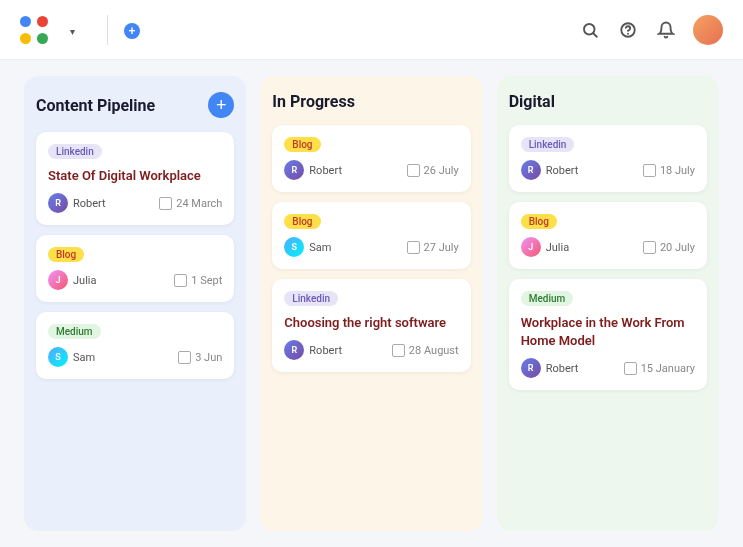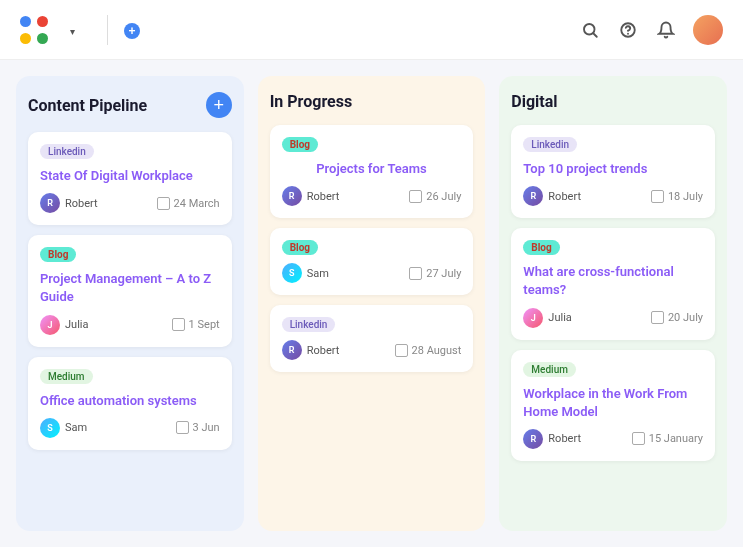--- a/index.html
+++ b/index.html
@@ -134,41 +134,40 @@
       height: 30px;
       border-radius: 50%;
       background: linear-gradient(135deg, #f4a261, #e76f51);
       cursor: pointer;
     }
 
     
     .board {
       display: flex;
       gap: 14px;
-      padding: 16px 16px;
+      padding: 16px 24px;
       height: calc(547px - 60px);
       overflow-x: hidden;
     }
 
     
     .column {
       flex: 1;
       border-radius: 14px;
       padding: 16px 12px;
       display: flex;
       flex-direction: column;
       gap: 10px;
       min-width: 0;
     }
     .column-content {
       background: #eaf0fb;
     }
     .column-progress {
       background: #fdf5e8;
-      text-align: center;
     }
     .column-editing {
       background: #edf7ee;
     }
 
     .column-header {
       display: flex;
       align-items: center;
       justify-content: space-between;
       margin-bottom: 4px;
@@ -205,27 +204,27 @@
     }
     .tag {
       display: inline-block;
       padding: 2px 8px;
       border-radius: 10px;
       font-size: 10px;
       font-weight: 500;
       width: fit-content;
     }
     .tag-linkedin { background: #e8e4f7; color: #6b5ab9; }
-    .tag-blog { background: #5eead4; color: #c0392b; font-weight: bold; }
+    .tag-blog { background: #fde047; color: #c0392b; }
     .tag-medium { background: #e2f5e2; color: #2e7d32; }
 
     .card-title {
       font-size: 13px;
       font-weight: 600;
-      color: #8b5cf6;
+      color: #7f1d1d;
       line-height: 1.4;
     }
     .card-footer {
       display: flex;
       align-items: center;
       justify-content: space-between;
     }
     .card-user {
       display: flex;
       align-items: center;
@@ -343,54 +342,51 @@
             <span>Robert</span>
           </div>
           <div class="card-date">
             <span class="cal-icon"></span>
             <span>24 March</span>
           </div>
         </div>
       </div>
       <div class="card">
         <span class="tag tag-blog">Blog</span>
-        <div class="card-title">Project Management – A to Z Guide</div>
         <div class="card-footer">
           <div class="card-user">
             <div class="user-avatar ua-julia">J</div>
             <span>Julia</span>
           </div>
           <div class="card-date">
             <span class="cal-icon"></span>
             <span>1 Sept</span>
           </div>
         </div>
       </div>
       <div class="card">
         <span class="tag tag-medium">Medium</span>
-        <div class="card-title">Office automation systems</div>
         <div class="card-footer">
           <div class="card-user">
             <div class="user-avatar ua-sam">S</div>
             <span>Sam</span>
           </div>
           <div class="card-date">
             <span class="cal-icon"></span>
             <span>3 Jun</span>
           </div>
         </div>
       </div>
     </div>
     <div class="column column-progress">
       <div class="column-header">
         <span class="column-title">In Progress</span>
       </div>
       <div class="card">
         <span class="tag tag-blog">Blog</span>
-        <div class="card-title">Projects for Teams</div>
         <div class="card-footer">
           <div class="card-user">
             <div class="user-avatar ua-robert">R</div>
             <span>Robert</span>
           </div>
           <div class="card-date">
             <span class="cal-icon"></span>
             <span>26 July</span>
           </div>
         </div>
@@ -403,53 +399,52 @@
             <span>Sam</span>
           </div>
           <div class="card-date">
             <span class="cal-icon"></span>
             <span>27 July</span>
           </div>
         </div>
       </div>
       <div class="card">
         <span class="tag tag-linkedin">Linkedin</span>
+        <div class="card-title">Choosing the right software</div>
         <div class="card-footer">
           <div class="card-user">
             <div class="user-avatar ua-robert">R</div>
             <span>Robert</span>
           </div>
           <div class="card-date">
             <span class="cal-icon"></span>
             <span>28 August</span>
           </div>
         </div>
       </div>
     </div>
     <div class="column column-editing">
       <div class="column-header">
         <span class="column-title">Digital</span>
       </div>
       <div class="card">
         <span class="tag tag-linkedin">Linkedin</span>
-        <div class="card-title">Top 10 project trends</div>
         <div class="card-footer">
           <div class="card-user">
             <div class="user-avatar ua-robert">R</div>
             <span>Robert</span>
           </div>
           <div class="card-date">
             <span class="cal-icon"></span>
             <span>18 July</span>
           </div>
         </div>
       </div>
       <div class="card">
         <span class="tag tag-blog">Blog</span>
-        <div class="card-title">What are cross-functional teams?</div>
         <div class="card-footer">
           <div class="card-user">
             <div class="user-avatar ua-julia">J</div>
             <span>Julia</span>
           </div>
           <div class="card-date">
             <span class="cal-icon"></span>
             <span>20 July</span>
           </div>
         </div>

